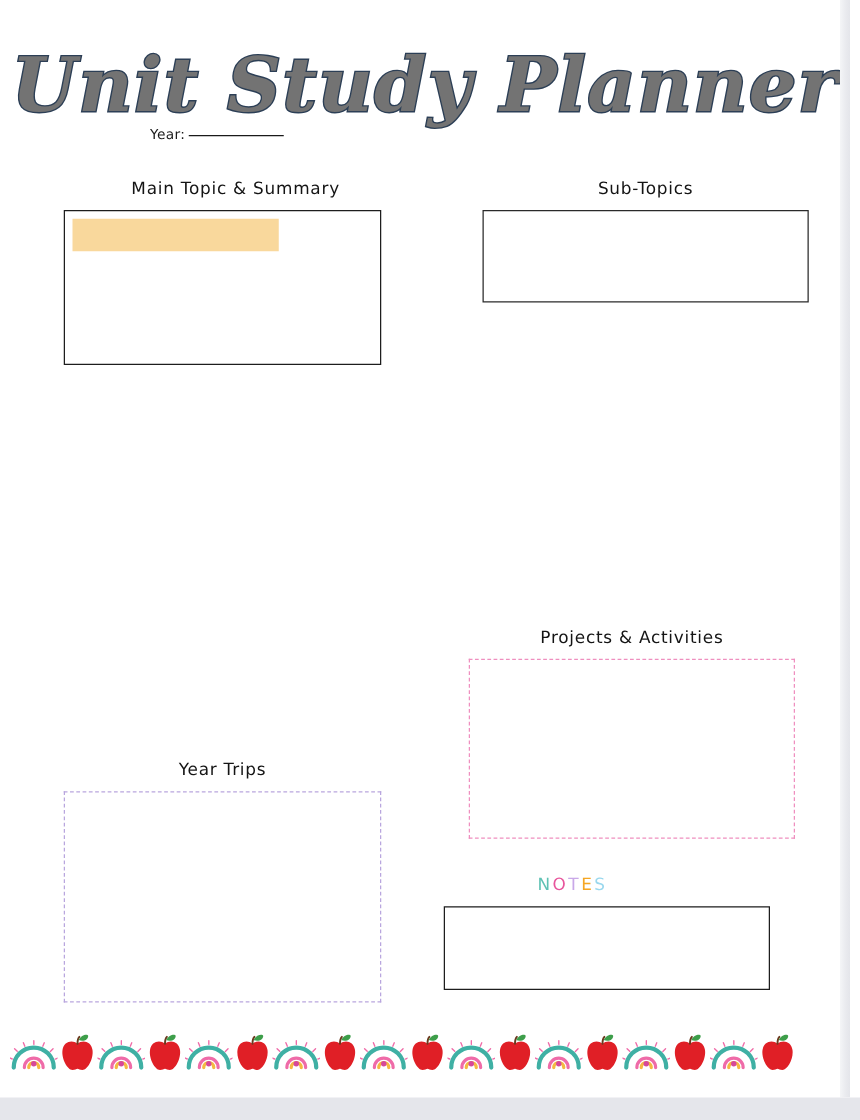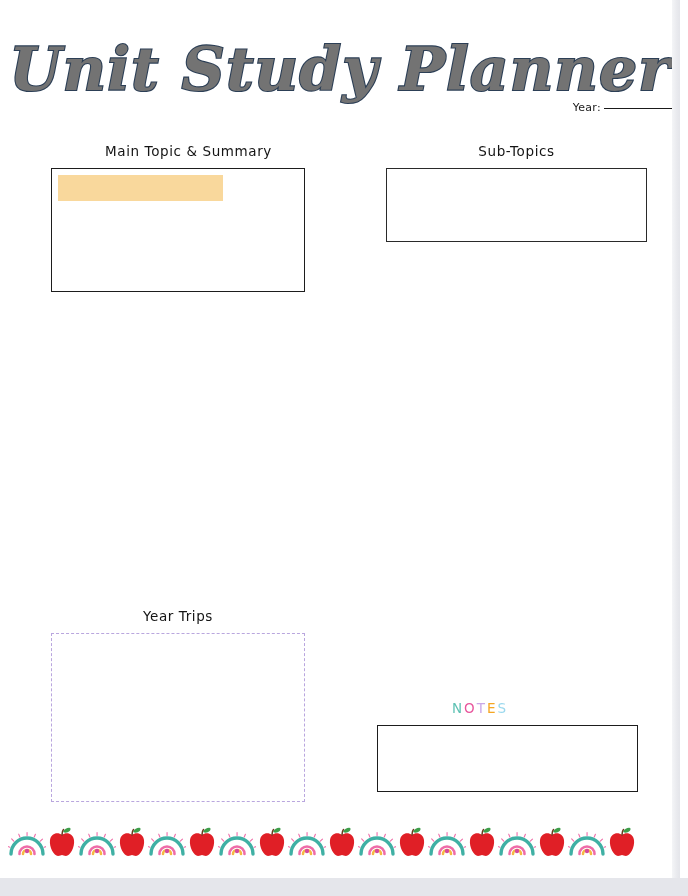--- a/index.html
+++ b/index.html
@@ -69,22 +69,22 @@
     paint-order: stroke fill;
     line-height: 78px;
     white-space: nowrap;
     user-select: none;
   }
   .year-line {
     position: absolute;
     left: 0;
     top: 66px;
     width: 680px;
-    text-align: right;
-    padding-left: 86px;
+    text-align: left;
+    padding-left: 120px;
     box-sizing: border-box;
   }
   .year-label {
     font-family: "DejaVu Sans", sans-serif;
     font-size: 11px;
     color: #1a1a1a;
     letter-spacing: 0.3px;
   }
   .year-blank {
     display: inline-block;
@@ -173,22 +173,26 @@
     <div class="sec-label">Year Trips</div>
     <div class="sec-box dashed-purple" style="width:254px; height:169px;"></div>
   </div>
 
   <div class="sec" style="left:375px; top:143px; width:261px;padding-left:11px;">
     <div class="sec-label">Sub-Topics</div>
     <div class="sec-box solid-box-thin" style="width:261px; height:74px;"></div>
   </div>
 
 
-
-  <div class="sec" style="left:377px; top:700px; width:206px;">
+  <div class="sec" style="left:375px; top:502px; width:261px;">
+    <div class="sec-label">Projects &amp; Activities</div>
+    <div class="sec-box dashed-pink" style="width:261px; height:144px;"></div>
+  </div>
+
+  <div class="sec" style="left:355px; top:700px; width:206px;">
     <div class="notes-label" id="notes-label"><span style="color: rgb(95, 194, 180);">N</span><span style="color: rgb(232, 85, 156);">O</span><span style="color: rgb(201, 168, 232);">T</span><span style="color: rgb(245, 166, 35);">E</span><span style="color: rgb(154, 216, 238);">S</span></div>
     <div class="sec-box solid-box" style="width:261px; height:67px;"></div>
   </div>
 
   <div class="deco-strip" id="deco-strip">
       <svg width="38" height="34" viewBox="0 0 38 34">
         <path d="M 3 28 A 16 16 0 0 1 35 28" fill="none" stroke="#3fb0a4" stroke-width="3.4" stroke-linecap="round"></path>
         <path d="M 7.5 28 A 11.5 11.5 0 0 1 30.5 28" fill="none" stroke="#ffffff" stroke-width="3" stroke-linecap="round"></path>
         <path d="M 11.5 28 A 7.5 7.5 0 0 1 26.5 28" fill="none" stroke="#ef6ba8" stroke-width="2.6" stroke-linecap="round"></path>
         <path d="M 15 28 A 4 4 0 0 1 23 28" fill="none" stroke="#f5b942" stroke-width="2.6" stroke-linecap="round"></path>

